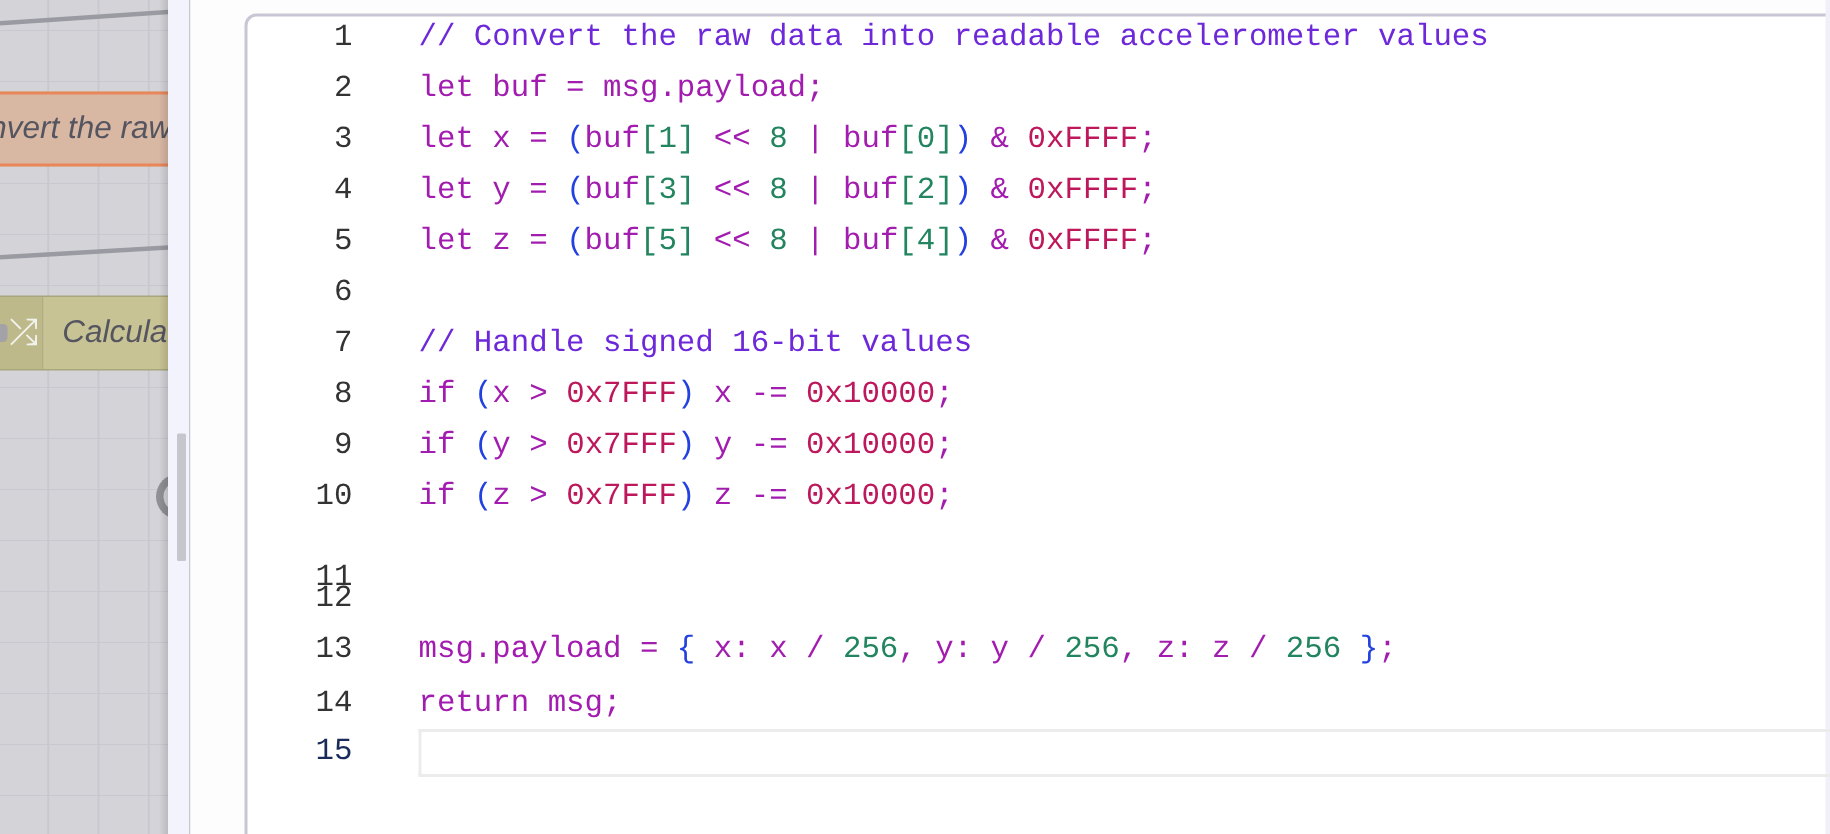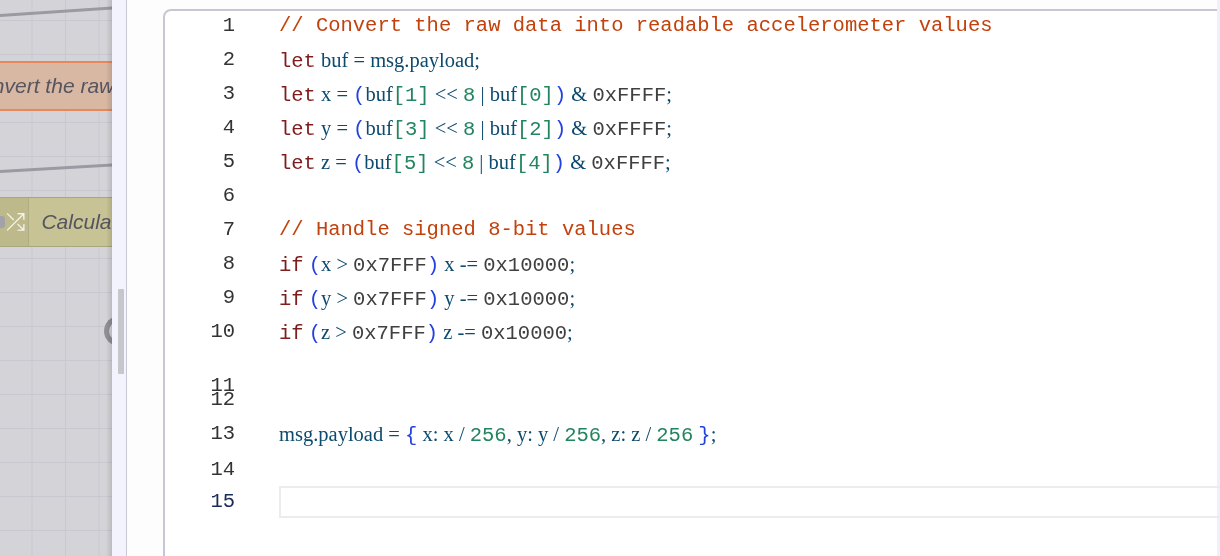--- a/index.html
+++ b/index.html
@@ -85,26 +85,26 @@
     }
     .gutter {
       position: absolute; left: 0; width: 70px; text-align: right; color: #333333;
     }
     .line.active .gutter { color: #1a2a5a; }
     .code { position: absolute; left: 114px; color: #222222; }
     .active-bg {
       position: absolute; left: 114px; top: 1px; right: -10px; height: 32px;
       border: 2px solid #ececec; box-sizing: border-box; border-right: none;
     }
-    .tok-comment { color: #c2410c; }
-    .tok-keyword { color: #7f1d1d; }
+    .tok-comment { color: #6d28d9; }
+    .tok-keyword { color: #a21caf; }
     .tok-number { color: #23855f; }
-    .tok-hex { color: #404040; }
+    .tok-hex { color: #be185d; }
     .tok-paren { color: #2340e0; }
-    .tok-plain { color: #0c4a6e; font-family: Liberation Serif, serif; }
+    .tok-plain { color: #a21caf; }
   </style>
 </head>
 <body>
 
 <div class="canvas">
   <div class="wire w1"></div>
   <div class="node-comment">
     <span>Convert the raw data</span>
   </div>
   <div class="wire w2"></div>
@@ -125,22 +125,22 @@
 <div class="editor"></div>
 <div class="right-strip"></div>
 
 <div class="lines" id="lines">
     <div class="line" style="top: 0px;"><span class="gutter">1</span><span class="code"><span class="tok-comment">// Convert the raw data into readable accelerometer values</span></span></div>
     <div class="line" style="top: 34px;"><span class="gutter">2</span><span class="code"><span class="tok-keyword">let</span><span class="tok-plain"> buf = msg.payload;</span></span></div>
     <div class="line" style="top: 68px;"><span class="gutter">3</span><span class="code"><span class="tok-keyword">let</span><span class="tok-plain"> x = </span><span class="tok-paren">(</span><span class="tok-plain">buf</span><span class="tok-number">[1]</span><span class="tok-plain"> &lt;&lt; </span><span class="tok-number">8</span><span class="tok-plain"> | buf</span><span class="tok-number">[0]</span><span class="tok-paren">)</span><span class="tok-plain"> &amp; </span><span class="tok-hex">0xFFFF</span><span class="tok-plain">;</span></span></div>
     <div class="line" style="top: 102px;"><span class="gutter">4</span><span class="code"><span class="tok-keyword">let</span><span class="tok-plain"> y = </span><span class="tok-paren">(</span><span class="tok-plain">buf</span><span class="tok-number">[3]</span><span class="tok-plain"> &lt;&lt; </span><span class="tok-number">8</span><span class="tok-plain"> | buf</span><span class="tok-number">[2]</span><span class="tok-paren">)</span><span class="tok-plain"> &amp; </span><span class="tok-hex">0xFFFF</span><span class="tok-plain">;</span></span></div>
     <div class="line" style="top: 136px;"><span class="gutter">5</span><span class="code"><span class="tok-keyword">let</span><span class="tok-plain"> z = </span><span class="tok-paren">(</span><span class="tok-plain">buf</span><span class="tok-number">[5]</span><span class="tok-plain"> &lt;&lt; </span><span class="tok-number">8</span><span class="tok-plain"> | buf</span><span class="tok-number">[4]</span><span class="tok-paren">)</span><span class="tok-plain"> &amp; </span><span class="tok-hex">0xFFFF</span><span class="tok-plain">;</span></span></div>
     <div class="line" style="top: 170px;"><span class="gutter">6</span><span class="code"></span></div>
-    <div class="line" style="top: 204px;"><span class="gutter">7</span><span class="code"><span class="tok-comment">// Handle signed 8-bit values</span></span></div>
+    <div class="line" style="top: 204px;"><span class="gutter">7</span><span class="code"><span class="tok-comment">// Handle signed 16-bit values</span></span></div>
     <div class="line" style="top: 238px;"><span class="gutter">8</span><span class="code"><span class="tok-keyword">if</span><span class="tok-plain"> </span><span class="tok-paren">(</span><span class="tok-plain">x &gt; </span><span class="tok-hex">0x7FFF</span><span class="tok-paren">)</span><span class="tok-plain"> x -= </span><span class="tok-hex">0x10000</span><span class="tok-plain">;</span></span></div>
     <div class="line" style="top: 272px;"><span class="gutter">9</span><span class="code"><span class="tok-keyword">if</span><span class="tok-plain"> </span><span class="tok-paren">(</span><span class="tok-plain">y &gt; </span><span class="tok-hex">0x7FFF</span><span class="tok-paren">)</span><span class="tok-plain"> y -= </span><span class="tok-hex">0x10000</span><span class="tok-plain">;</span></span></div>
     <div class="line" style="top: 306px;"><span class="gutter">10</span><span class="code"><span class="tok-keyword">if</span><span class="tok-plain"> </span><span class="tok-paren">(</span><span class="tok-plain">z &gt; </span><span class="tok-hex">0x7FFF</span><span class="tok-paren">)</span><span class="tok-plain"> z -= </span><span class="tok-hex">0x10000</span><span class="tok-plain">;</span></span></div>
     <div class="line" style="top: 360px;"><span class="gutter">11</span><span class="code"></span></div>
     <div class="line" style="top: 374px;"><span class="gutter">12</span></div>
     <div class="line" style="top: 408px;"><span class="gutter">13</span><span class="code"><span class="tok-plain">msg.payload = </span><span class="tok-paren">{</span><span class="tok-plain"> x: x / </span><span class="tok-number">256</span><span class="tok-plain">, y: y / </span><span class="tok-number">256</span><span class="tok-plain">, z: z / </span><span class="tok-number">256</span><span class="tok-plain"> </span><span class="tok-paren">}</span><span class="tok-plain">;</span></span></div>
-    <div class="line" style="top: 444px;"><span class="gutter">14</span></div>
+    <div class="line" style="top: 444px;"><span class="gutter">14</span><span class="code"><span class="tok-keyword">return</span><span class="tok-plain"> msg;</span></span></div>
     <div class="line active" style="top: 476px;"><div class="active-bg"></div><span class="gutter">15</span><span class="code"></span></div>
   </div>
 
 </body></html>

